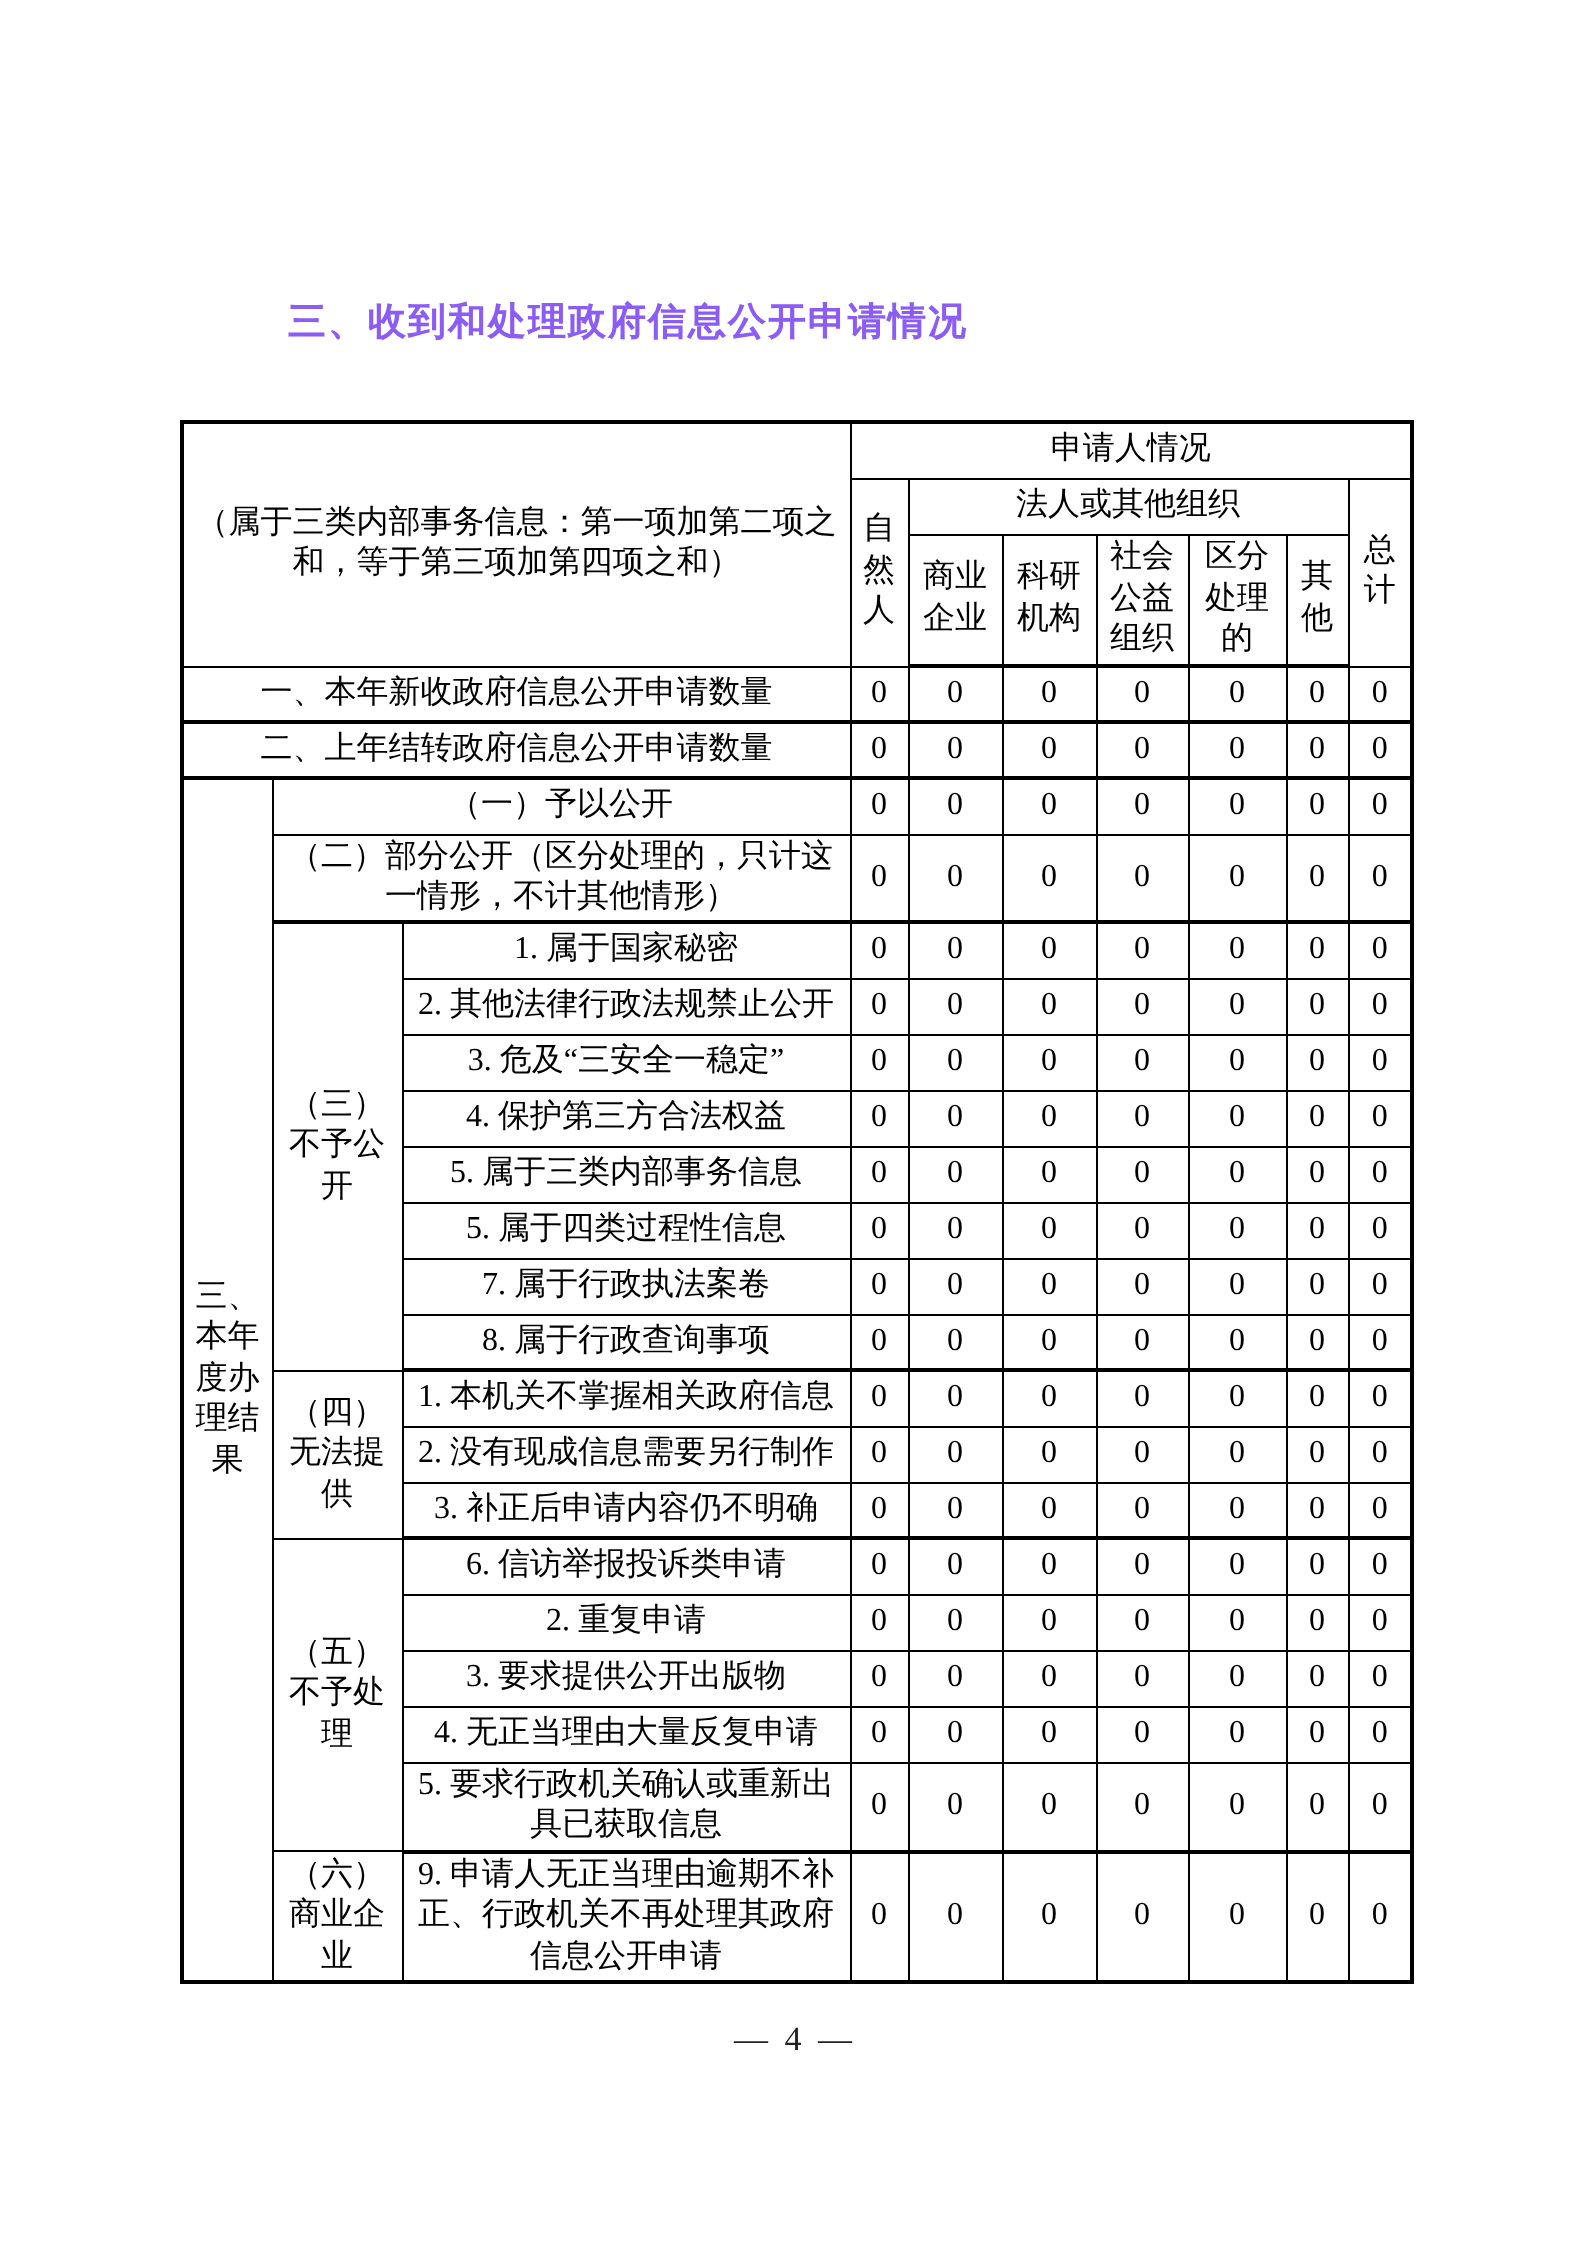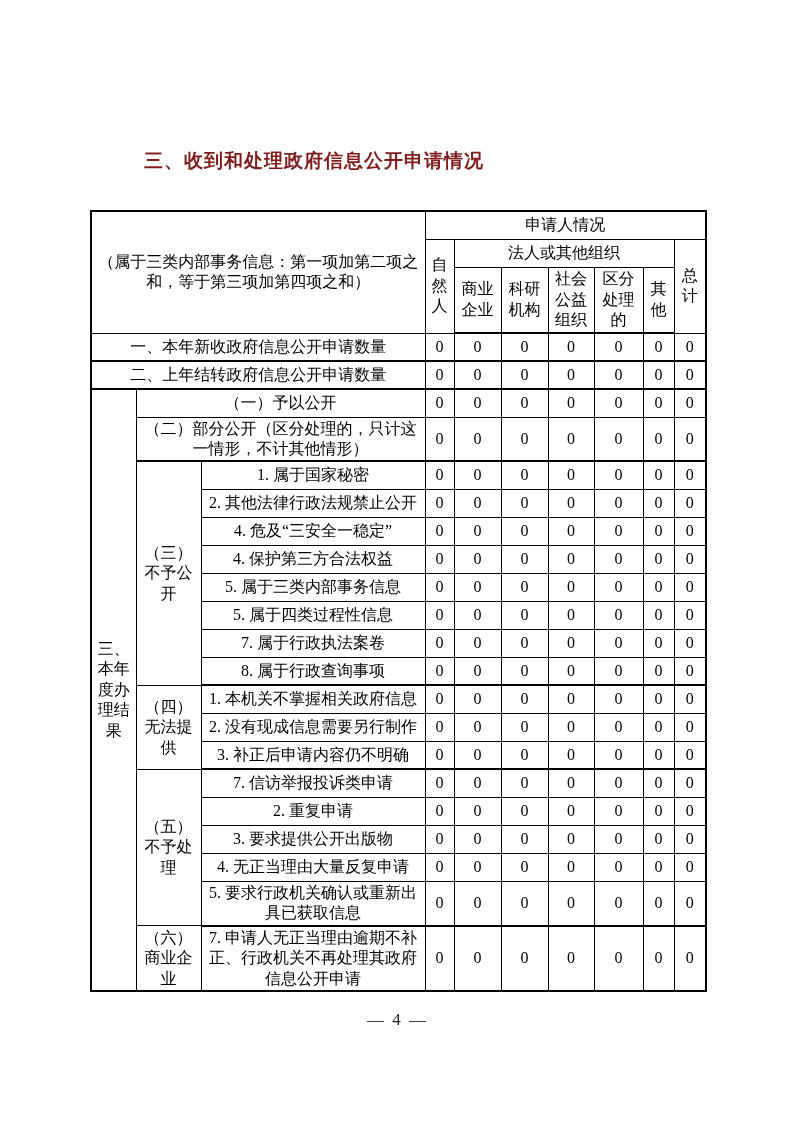--- a/index.html
+++ b/index.html
@@ -10,21 +10,21 @@
     font-family: "Liberation Serif", "DejaVu Serif", serif;
     overflow: hidden;
   }
   .page { position: relative; width: 793px; height: 1122px; }
   .doc-title {
     margin: 148px 0 0 144px;
     font-family: "Liberation Sans", "DejaVu Sans", sans-serif;
     font-weight: bold;
     font-size: 19px;
     letter-spacing: 1px;
-    color: #7f1d1d;
+    color: #8b5cf6;
   }
   table.report {
     margin: 36px 0 0 90px;
     border-collapse: collapse;
     table-layout: fixed;
     width: 615px;
     border: 2px solid #000;
   }
   table.report td {
     border: 1px solid #000;
@@ -160,21 +160,21 @@
       <td class="lbl">2. 其他法律行政法规禁止公开</td>
     <td class="v">0</td>
           <td class="v">0</td>
           <td class="v">0</td>
           <td class="v">0</td>
           <td class="v">0</td>
           <td class="v">0</td>
           <td class="v">0</td>
         </tr>
     <tr class="h28">
-      <td class="lbl">4. 危及“三安全一稳定”</td>
+      <td class="lbl">3. 危及“三安全一稳定”</td>
     <td class="v">0</td>
           <td class="v">0</td>
           <td class="v">0</td>
           <td class="v">0</td>
           <td class="v">0</td>
           <td class="v">0</td>
           <td class="v">0</td>
         </tr>
     <tr class="h28">
       <td class="lbl">4. 保护第三方合法权益</td>
@@ -254,21 +254,21 @@
           <td class="v">0</td>
           <td class="v">0</td>
           <td class="v">0</td>
           <td class="v">0</td>
           <td class="v">0</td>
           <td class="v">0</td>
         </tr>
 
     <tr class="h28">
       <td class="narrow bb2" rowspan="5">（五）不予处理</td>
-      <td class="lbl">7. 信访举报投诉类申请</td>
+      <td class="lbl">6. 信访举报投诉类申请</td>
     <td class="v">0</td>
           <td class="v">0</td>
           <td class="v">0</td>
           <td class="v">0</td>
           <td class="v">0</td>
           <td class="v">0</td>
           <td class="v">0</td>
         </tr>
     <tr class="h28">
       <td class="lbl">2. 重复申请</td>
@@ -306,21 +306,21 @@
           <td class="v">0</td>
           <td class="v">0</td>
           <td class="v">0</td>
           <td class="v">0</td>
           <td class="v">0</td>
           <td class="v">0</td>
         </tr>
 
     <tr class="h52">
       <td class="narrow">（六）商业企业</td>
-      <td class="lbl">7. 申请人无正当理由逾期不补正、行政机关不再处理其政府信息公开申请</td>
+      <td class="lbl">9. 申请人无正当理由逾期不补正、行政机关不再处理其政府信息公开申请</td>
     <td class="v">0</td>
           <td class="v">0</td>
           <td class="v">0</td>
           <td class="v">0</td>
           <td class="v">0</td>
           <td class="v">0</td>
           <td class="v">0</td>
         </tr>
   </tbody>
     </table>

